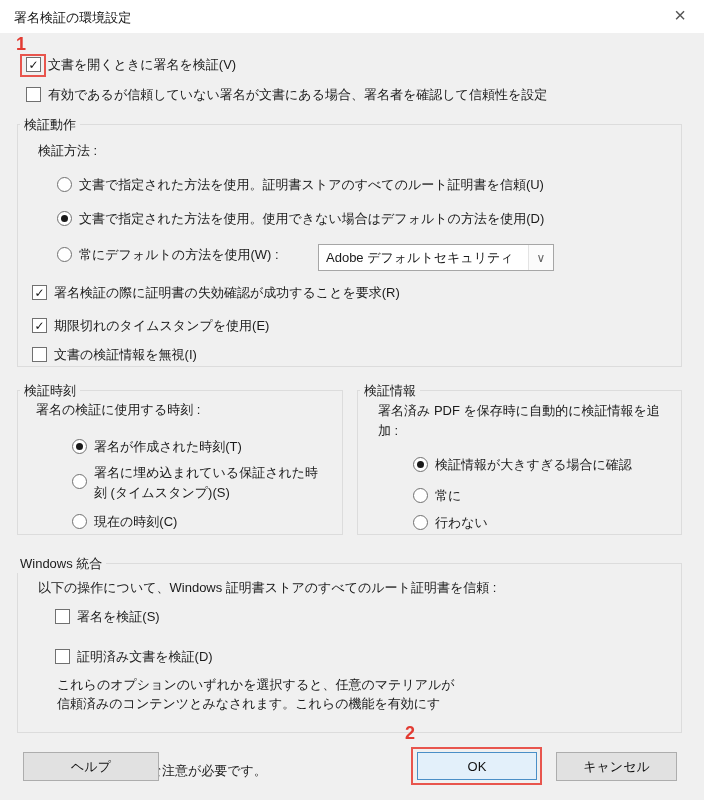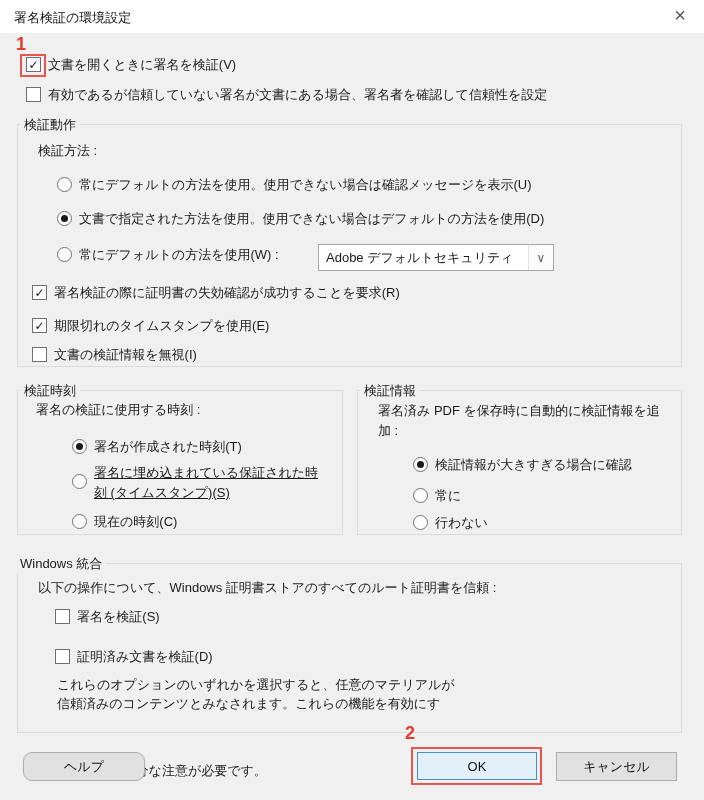--- a/index.html
+++ b/index.html
@@ -60,21 +60,21 @@
       </span>
     <span>有効であるが信頼していない署名が文書にある場合、署名者を確認して信頼性を設定</span>
   </div>
 
   <div class="groupbox" style="left:17px; top:124px; width:665px; height:243px;"></div>
   <div class="legend" style="left:20px; top:116px;">検証動作</div>
   <div class="static-label" style="left:38px; top:142px;">検証方法 :</div>
 
   <div class="row" style="left:57px; top:176px;">
     <span class="radio"></span>
-    <span>常にデフォルトの方法を使用。使用できない場合は確認メッセージを表示(U)</span>
+    <span>文書で指定された方法を使用。証明書ストアのすべてのルート証明書を信頼(U)</span>
   </div>
   <div class="row" style="left:57px; top:210px;">
     <span class="radio selected"></span>
     <span>文書で指定された方法を使用。使用できない場合はデフォルトの方法を使用(D)</span>
   </div>
   <div class="row" style="left:57px; top:246px;">
     <span class="radio"></span>
     <span>常にデフォルトの方法を使用(W) :</span>
   </div>
   <div class="dropdown" style="left:318px; top:244px; width:236px;">
@@ -102,21 +102,21 @@
   </div>
 
   <div class="groupbox" style="left:17px; top:390px; width:326px; height:145px;"></div>
   <div class="legend" style="left:20px; top:382px;">検証時刻</div>
   <div class="static-label" style="left:36px; top:401px;">署名の検証に使用する時刻 :</div>
 
   <div class="row" style="left:72px; top:438px;">
     <span class="radio selected"></span>
     <span>署名が作成された時刻(T)</span>
   </div>
-  <div class="row" style="left:72px; top:463px; width:255px;text-decoration:underline;">
+  <div class="row" style="left:72px; top:463px; width:255px;">
     <span class="radio mid2"></span>
     <span class="wrap" style="width:225px;">署名に埋め込まれている保証された時刻 (タイムスタンプ)(S)</span>
   </div>
   <div class="row" style="left:72px; top:513px;">
     <span class="radio"></span>
     <span>現在の時刻(C)</span>
   </div>
 
   <div class="groupbox" style="left:357px; top:390px; width:325px; height:145px;"></div>
   <div class="legend" style="left:360px; top:382px;">検証情報</div>
@@ -149,21 +149,21 @@
     <span class="checkbox">
         <span class="mark"></span>
       </span>
     <span>証明済み文書を検証(D)</span>
   </div>
 
   <div class="static-label" style="left:57px; top:676px;">これらのオプションのいずれかを選択すると、任意のマテリアルが</div>
   <div class="static-label" style="left:57px; top:695px;">信頼済みのコンテンツとみなされます。これらの機能を有効にす</div>
   <div class="static-label" style="left:57px; top:714px;margin-top:48px;">る場合は、十分な注意が必要です。</div>
 
-  <button class="btn" style="left:23px; top:752px; width:122px; height:29px;border-radius:9px;">ヘルプ</button>
+  <button class="btn" style="left:23px; top:752px; width:136px; height:29px;">ヘルプ</button>
   <button class="btn btn-primary" style="left:417px; top:752px; width:120px; height:28px;">OK</button>
   <button class="btn" style="left:556px; top:752px; width:121px; height:29px;">キャンセル</button>
 
   <div class="ann-num" style="left:16px; top:35px;">1</div>
   <div class="ann-rect" style="left:20px; top:54px; width:26px; height:23px;"></div>
   <div class="ann-num" style="left:405px; top:724px;">2</div>
   <div class="ann-rect" style="left:411px; top:747px; width:131px; height:38px;"></div>
 
 </div>
 

